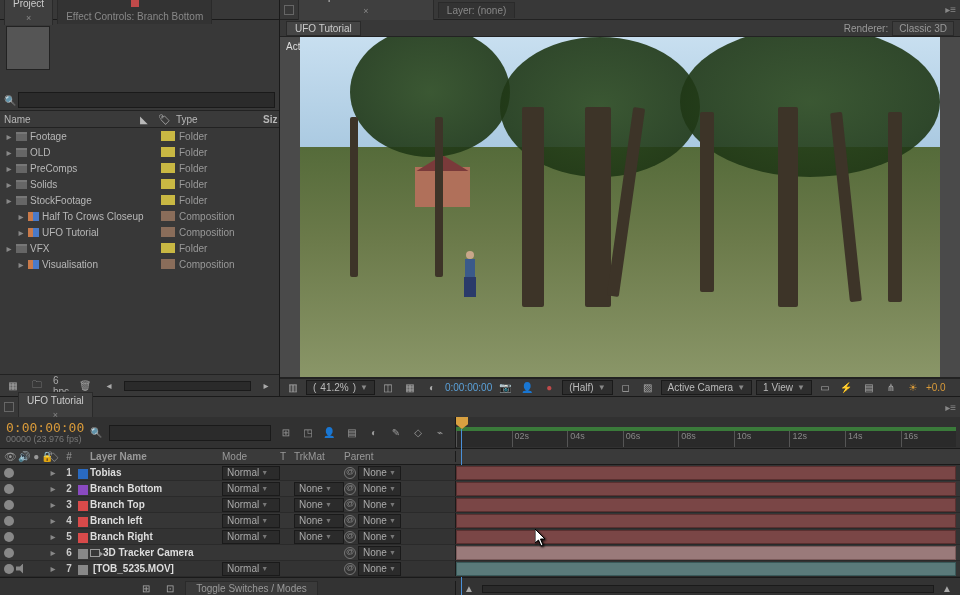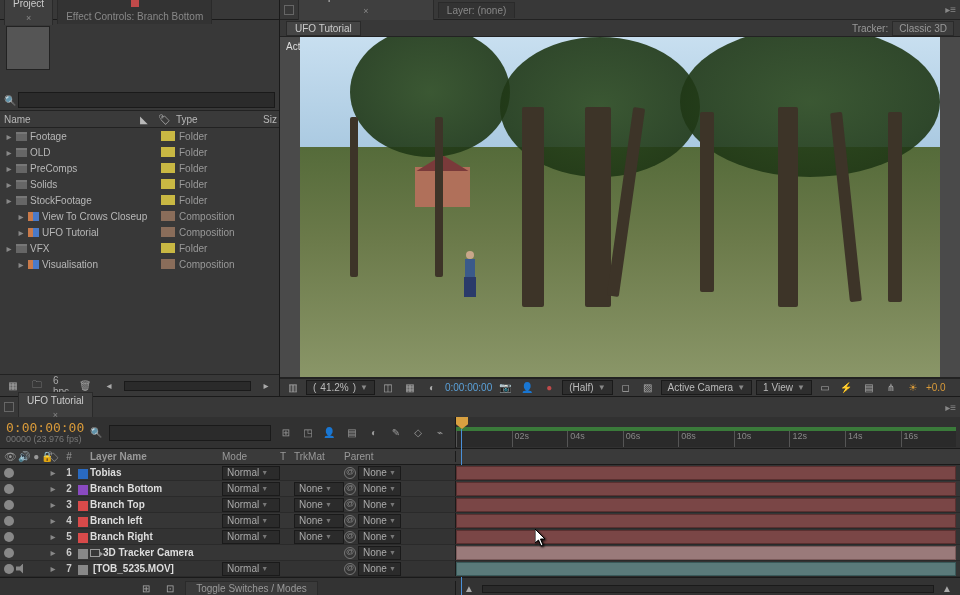--- a/index.html
+++ b/index.html
@@ -12,21 +12,21 @@
 .tab .x { color:#888; font-size:9px; }
 .left { width:280px; display:flex; flex-direction:column; border-right:1px solid #1a1a1a; background:#383838; }
 .thumb-area { height:70px; padding:6px; display:flex; gap:6px; }
 .thumb { width:44px; height:44px; background:#555; border:1px solid #222; }
 .search-row { display:flex; align-items:center; padding:2px 4px; gap:2px; }
 .search-row input { flex:1; background:#2b2b2b; border:1px solid #1a1a1a; color:#aaa; padding:1px 4px; height:16px; }
 .proj-head { display:flex; height:18px; background:#3a3a3a; border-top:1px solid #222; border-bottom:1px solid #222; align-items:center; }
 .proj-head .col-name { width:140px; padding-left:4px; }
 .proj-head .col-tag { width:18px; }
 .proj-head .col-type { flex:1; }
-.proj-head .col-sz { width:16px; }
+.proj-head .col-sz { width:16px;font-weight:bold; }
 .proj-list { flex:1; overflow:hidden; }
 .proj-row { display:flex; height:16px; align-items:center; padding-left:4px; }
 .proj-row .tw { width:10px; text-align:center; color:#888; }
 .proj-row .ic { width:14px; height:12px; display:flex; align-items:center; justify-content:center; }
 .proj-row .nm { flex:1; padding-left:2px; }
 .proj-row .tag { width:14px; height:10px; background:#c9b843; margin-right:4px; }
 .proj-row .tag.brown { background:#8a6d5a; }
 .proj-row .typ { width:100px; color:#999; }
 .folder-ic { width:11px; height:9px; background:#666; border-top:2px solid #777; }
 .comp-ic { width:11px; height:9px; background:linear-gradient(to right,#c97a4a 50%,#4a7ac9 50%); }
@@ -191,21 +191,21 @@
             </span>
             <span class="nm">StockFootage</span>
             <span class="tag "></span>
             <span class="typ">Folder</span>
           </div>
           <div class="proj-row">
             <span class="tw" style="margin-left:12px">▸</span>
             <span class="ic">
               <div class="comp-ic"></div>
             </span>
-            <span class="nm">View To Crows Closeup</span>
+            <span class="nm">Half To Crows Closeup</span>
             <span class="tag brown"></span>
             <span class="typ">Composition</span>
           </div>
           <div class="proj-row">
             <span class="tw" style="margin-left:12px">▸</span>
             <span class="ic">
               <div class="comp-ic"></div>
             </span>
             <span class="nm">UFO Tutorial</span>
             <span class="tag brown"></span>
@@ -248,21 +248,21 @@
             <span>Composition: UFO Tutorial</span>
             <span class="x">×</span>
             <span style="font-size:8px">▼</span>
           </div>
     <div class="tab inactive">Layer: (none)</div>
     <div style="margin-left:auto;color:#888">▸≡</div>
    </div>
    <div class="sub-tabs">
     <div class="sub-tab">UFO Tutorial</div>
     <div class="renderer">
-            <span>Tracker:</span>
+            <span>Renderer:</span>
             <span class="val">Classic 3D</span>
           </div>
    </div>
    <div class="viewer">
     <div class="active-cam">Active Camera</div>
     <div class="preview">
       <div class="sky"></div>
             <div class="ground"></div>
       <div class="building"></div>
             <div class="roof"></div>

